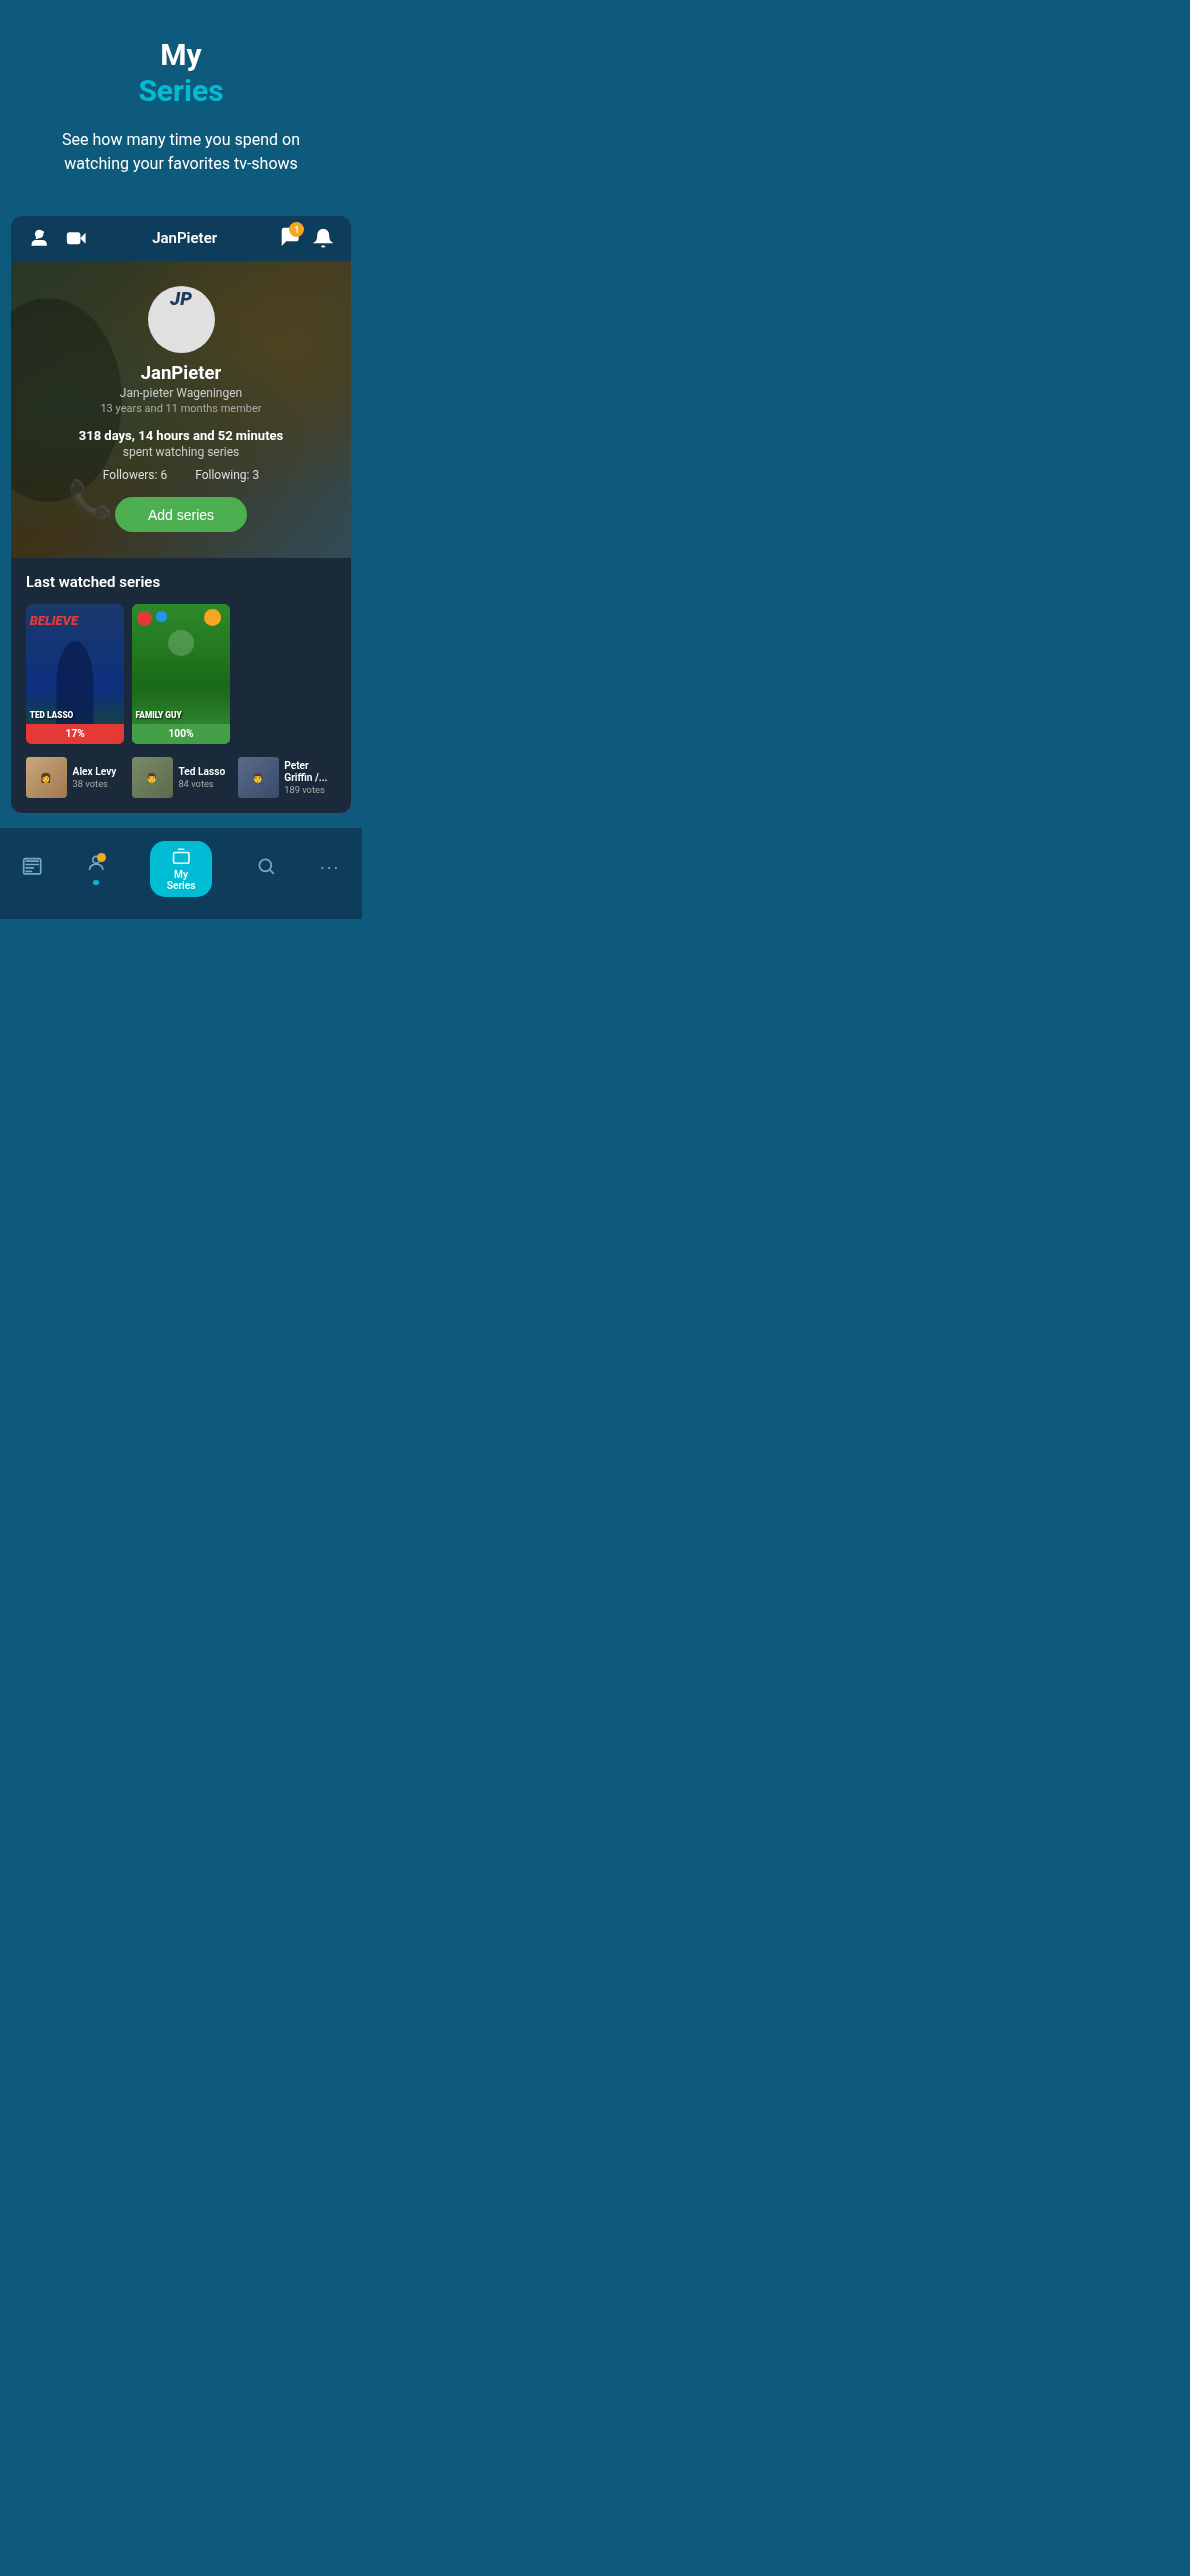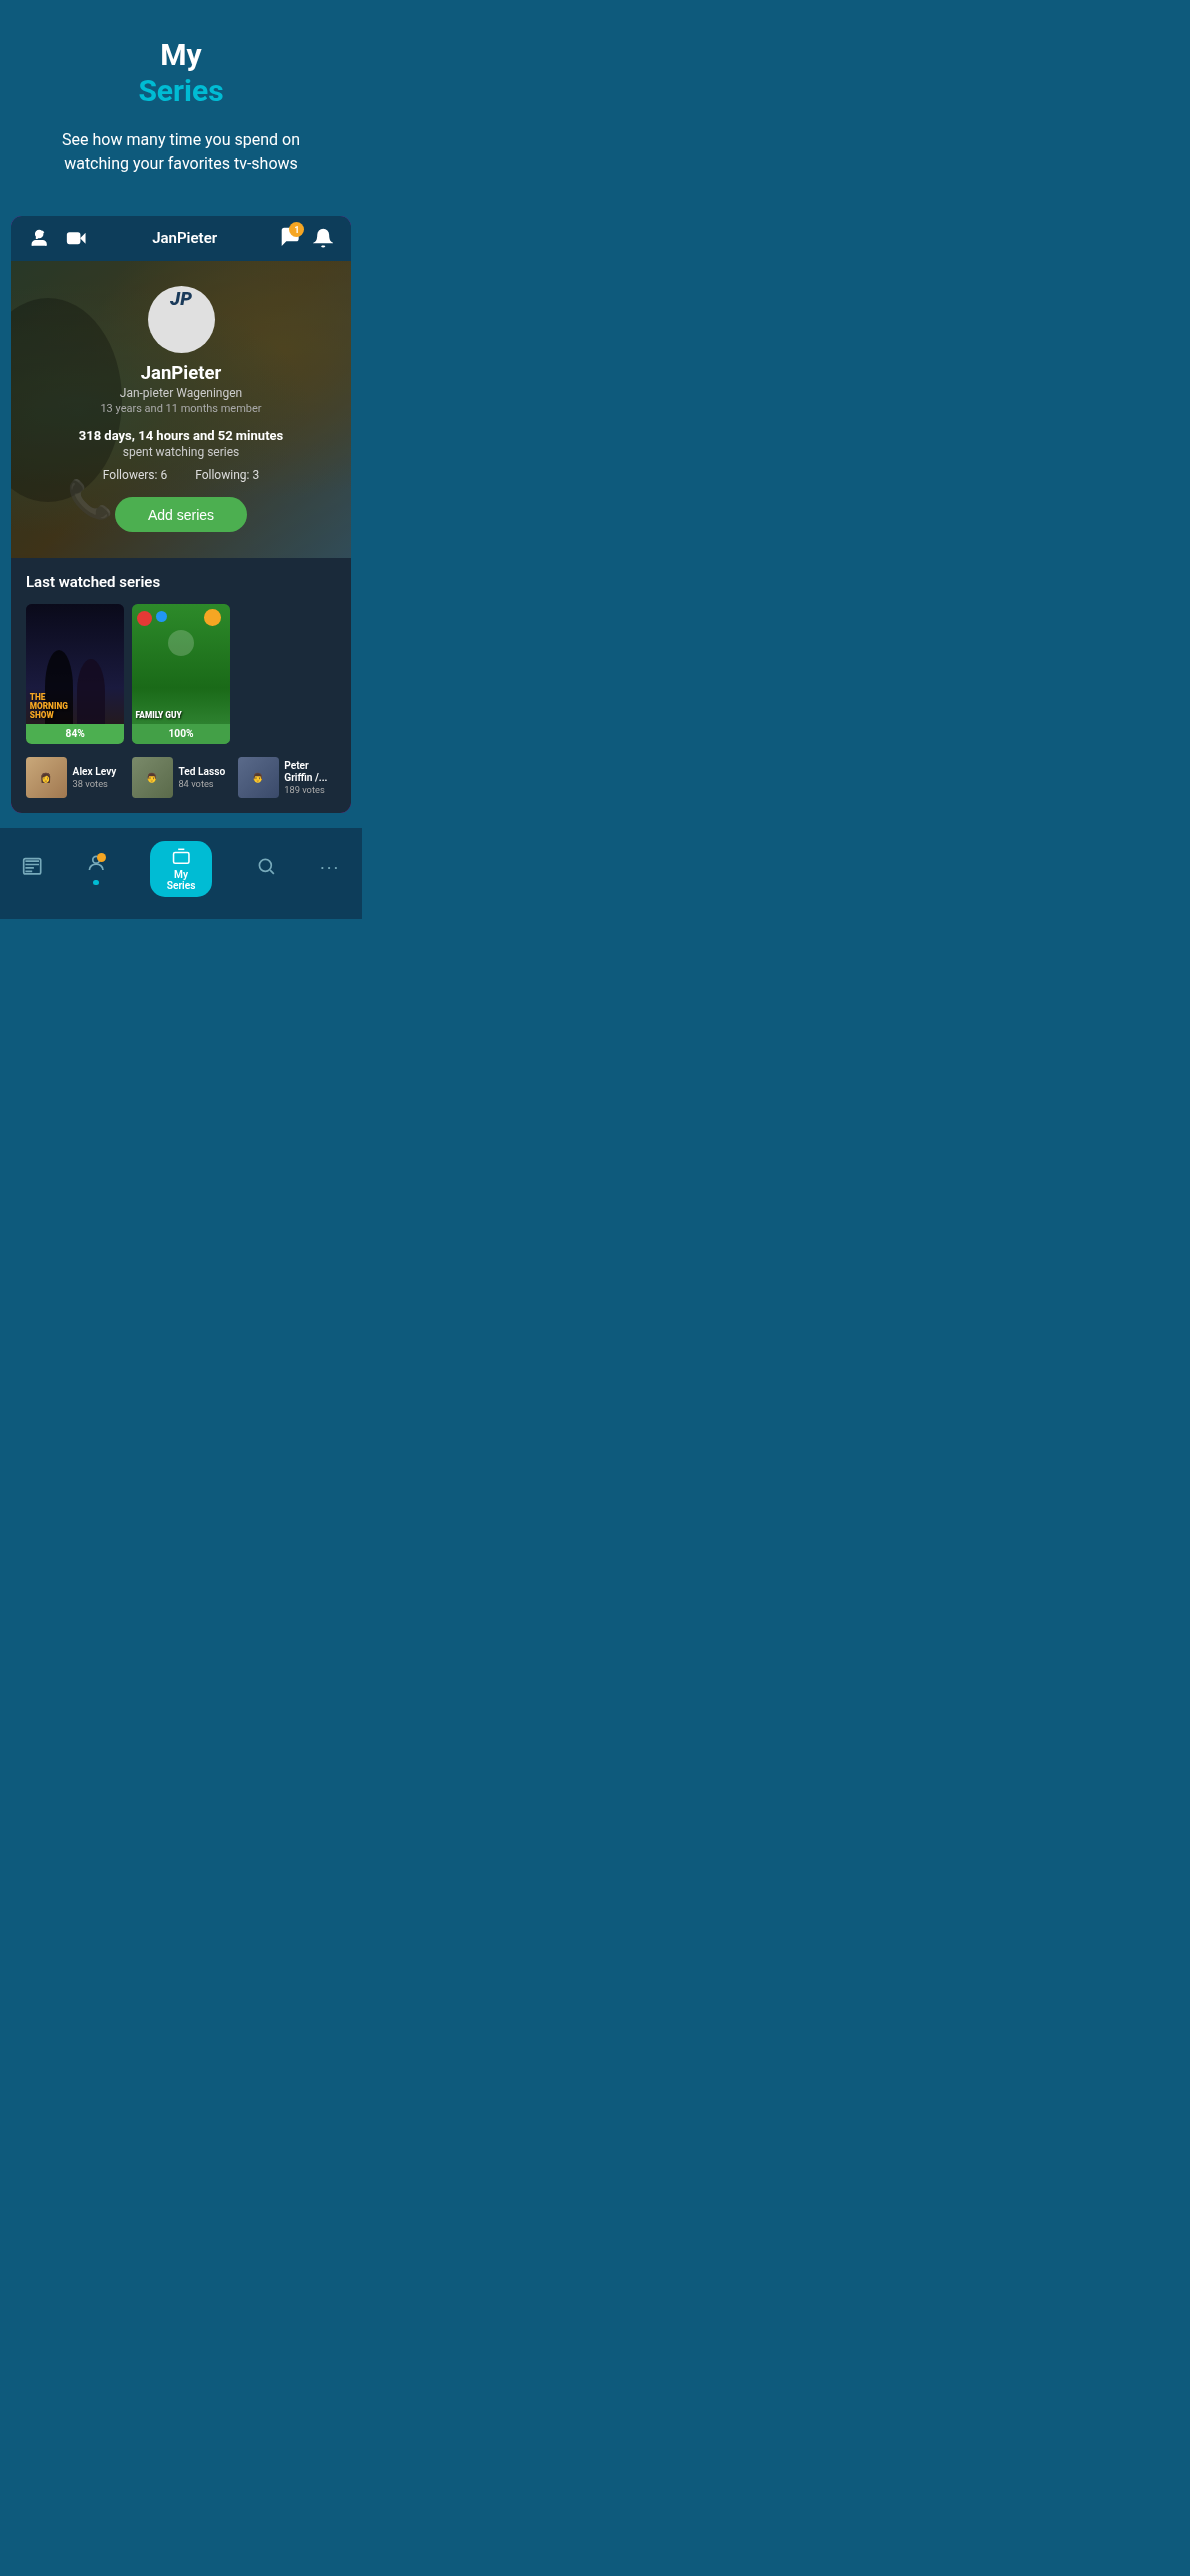--- a/index.html
+++ b/index.html
@@ -464,37 +464,32 @@
       </div>
       <button class="add-series-btn">Add series</button>
     </div>
   </div>
 
   <div class="last-watched">
     <div class="section-title">Last watched series</div>
 
     <div class="series-grid">
 
+
       <div class="series-card">
-        <div class="series-poster poster-morning" style="height:100%;">
-
-          <div style="width:100%;height:100%;position:relative;background:linear-gradient(180deg,#0a0a1a 0%,#1a1a3e 60%,#2a1a0e 100%);">
-
-            <div style="position:absolute;bottom:20.4px;left:7.4px;right:7.4px;display:flex;align-items:flex-end;justify-content:center;gap:3.7px;">
-              <div style="width:28px;height:74px;background:rgba(0,0,0,0.7);border-radius:50% 50% 0 0;"></div>
-              <div style="width:28px;height:65px;background:rgba(20,10,30,0.8);border-radius:50% 50% 0 0;"></div>
-            </div>
-          </div>
-        </div>
-        <div class="poster-title morning-title" style="position:absolute;bottom:24px;left:3.7px;right:3.7px;font-size:8.3px;font-weight:900;color:#f5a623;text-transform:uppercase;line-height:1.1;">
-          THE<br>MORNING<br>SHOW
-        </div>
-        <div class="progress-bar progress-green">84%</div>
-      </div>
-
+        <div style="width:100%;height:100%;position:relative;background:linear-gradient(180deg,#1a3a6a 0%,#0d3080 60%,#1a4a2a 100%);">
+          <div class="believe-text" style="position:absolute;top:9.3px;left:3.7px;right:3.7px;font-size:13px;font-weight:900;color:#e53935;text-transform:uppercase;font-style:italic;">BELIEVE</div>
+
+          <div style="position:absolute;bottom:20.4px;left:50%;transform:translateX(-50%);width:37px;height:83px;background:rgba(10,30,80,0.8);border-radius:50% 50% 0 0;"></div>
+        </div>
+        <div class="poster-title ted-title" style="position:absolute;bottom:24px;left:3.7px;right:3.7px;font-size:8.3px;font-weight:900;color:#fff;text-transform:uppercase;line-height:1.1;">
+          TED LASSO
+        </div>
+        <div class="progress-bar progress-red">17%</div>
+      </div>
 
       <div class="series-card">
         <div style="width:100%;height:100%;position:relative;background:linear-gradient(180deg,#2d8a2a 0%,#1a6a18 60%,#388e3c 100%);">
 
           <div style="position:absolute;top:7.4px;left:5.6px;width:15px;height:15px;background:#e53935;border-radius:50%;"></div>
           <div style="position:absolute;top:5.6px;right:9.3px;width:16.7px;height:16.7px;background:#f5a623;border-radius:50%;"></div>
           <div style="position:absolute;top:26px;left:50%;transform:translateX(-50%);width:26px;height:26px;background:#fff3;border-radius:50%;"></div>
           <div style="position:absolute;top:7.4px;left:25%;width:11px;height:11px;background:#2196f3;border-radius:50%;"></div>
         </div>
         <div class="poster-title family-title" style="position:absolute;bottom:24px;left:3.7px;right:3.7px;font-size:8.3px;font-weight:900;color:#fff;text-transform:uppercase;line-height:1.1;">

